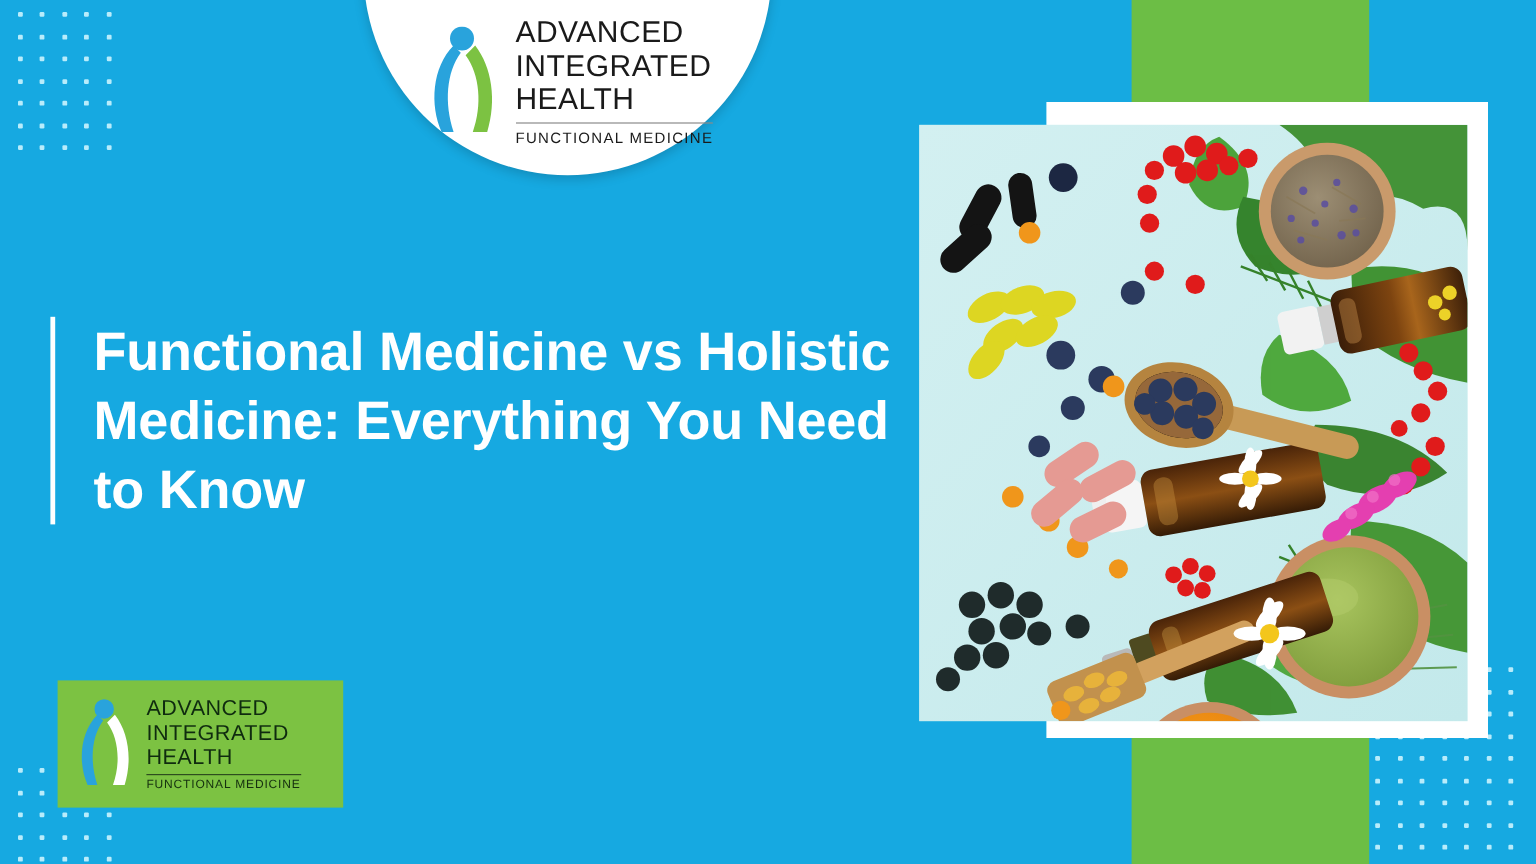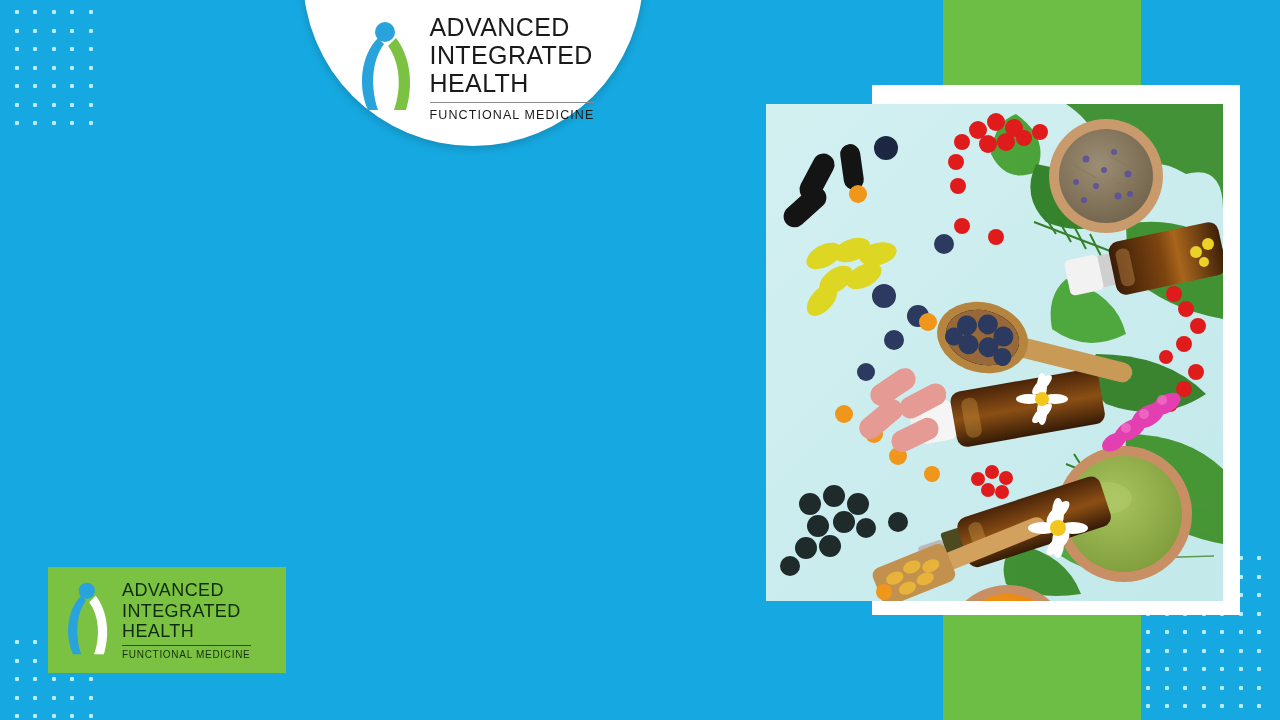--- a/index.html
+++ b/index.html
@@ -513,20 +513,24 @@
       <div class="logo-words">
         <div class="w">ADVANCED</div>
         <div class="w">INTEGRATED</div>
         <div class="w">HEALTH</div>
         <div class="logo-rule"></div>
         <div class="logo-sub">FUNCTIONAL MEDICINE</div>
       </div>
     </div>
   </div>
 
+  <div id="headline-wrap">
+    <div id="headline-bar"></div>
+    <h1 id="headline">Functional Medicine vs Holistic Medicine: Everything You Need to Know</h1>
+  </div>
 
   <div id="logo-bottom">
     <svg class="mark" width="52" height="84" viewBox="0 0 64 92">
       <path d="M26 16 C8 34 6 66 16 88 L26 88 C18 64 20 38 32 22 Z" fill="#29a3dc"></path>
       <path d="M36 24 C48 40 50 66 42 88 L54 88 C62 62 58 34 44 16 Z" fill="#ffffff"></path>
       <circle cx="33" cy="10" r="10" fill="#29a3dc"></circle>
     </svg>
     <div class="logo-words">
       <div class="w">ADVANCED</div>
       <div class="w">INTEGRATED</div>

